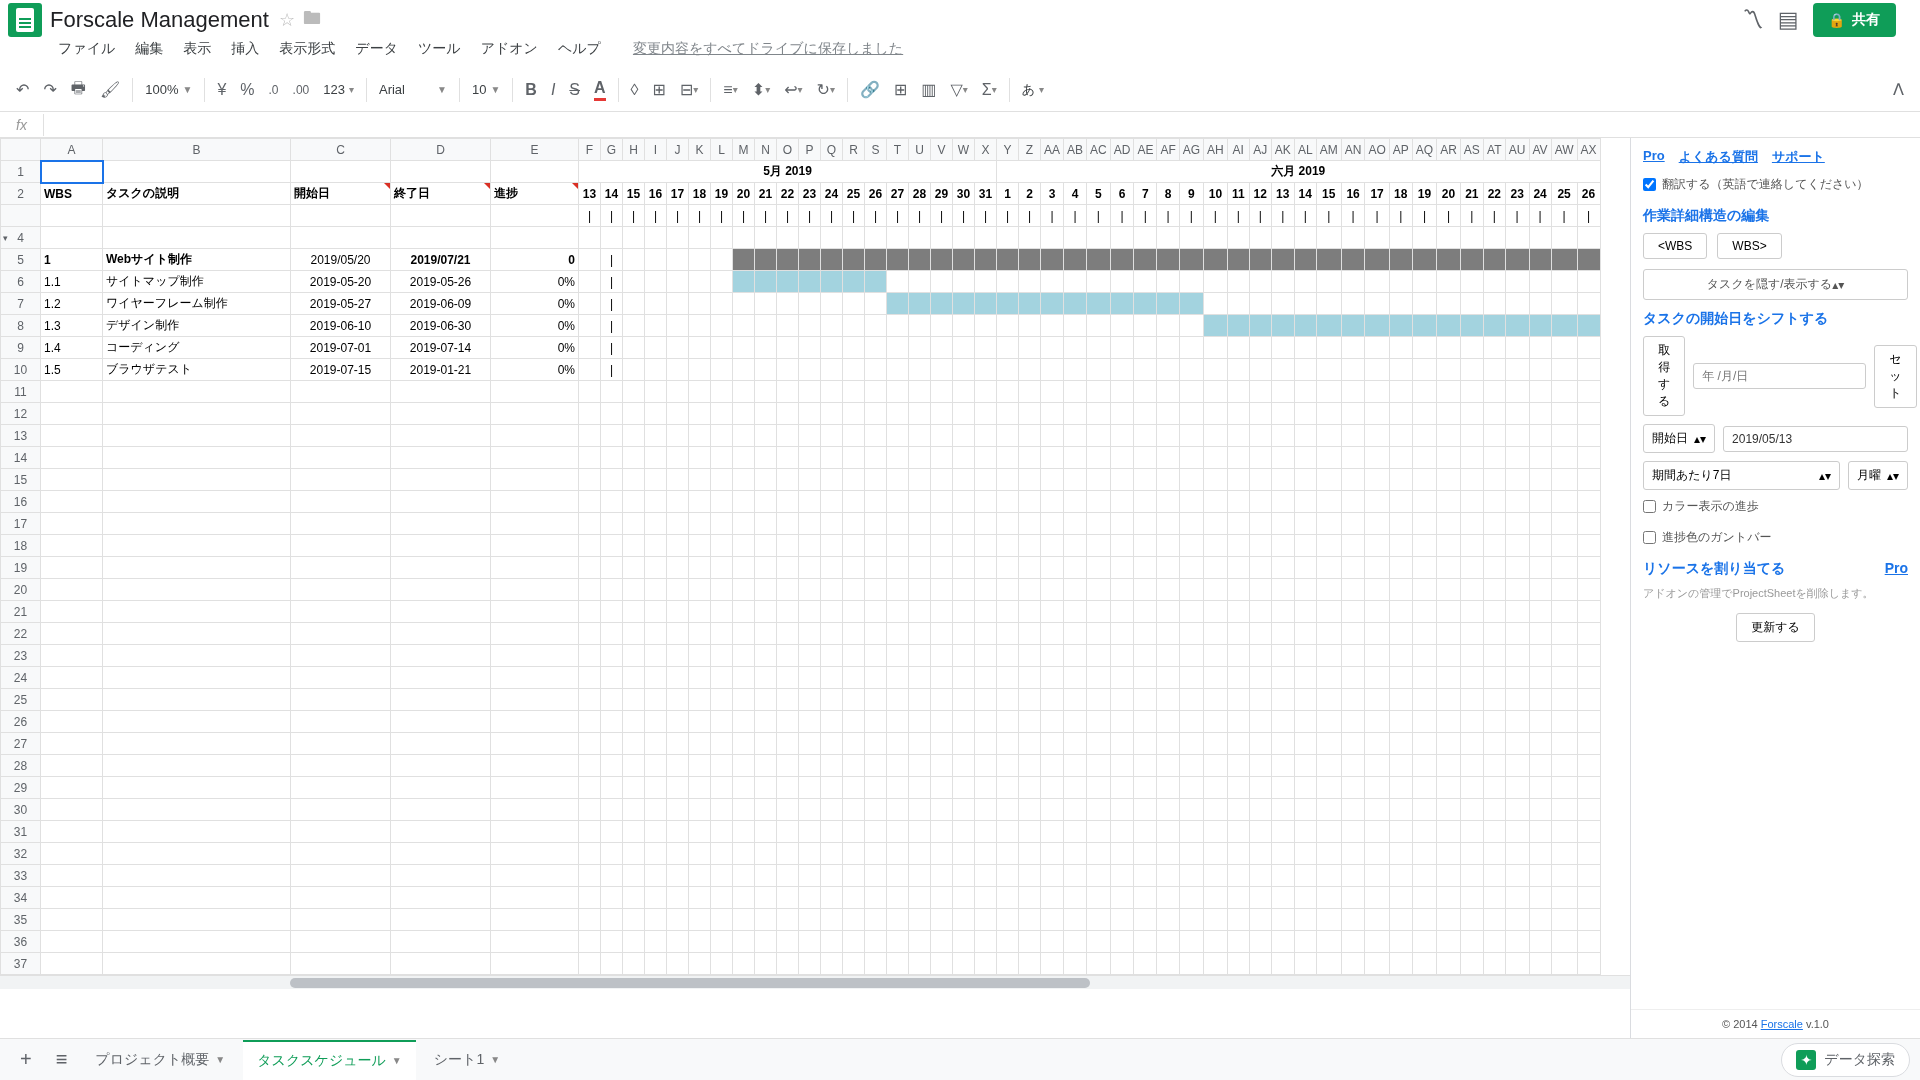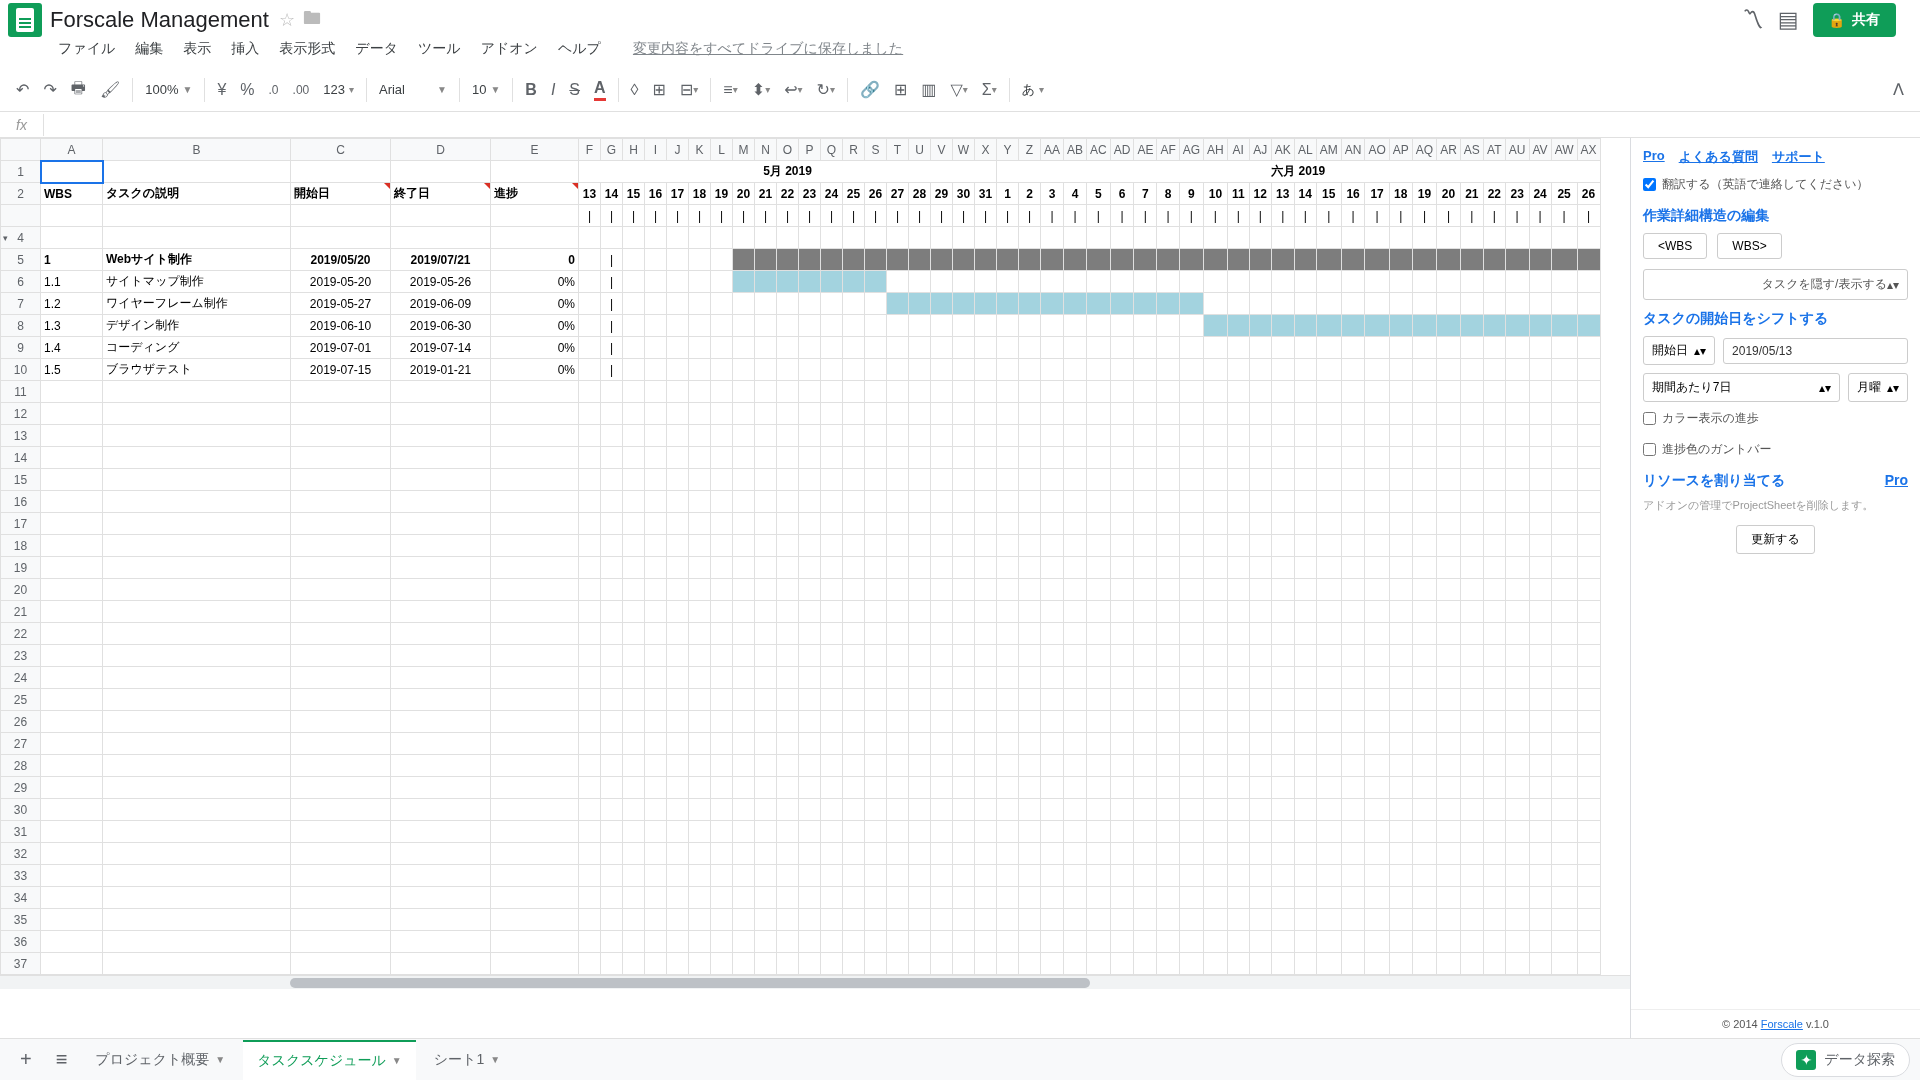--- a/index.html
+++ b/index.html
@@ -50,21 +50,21 @@
 .sidebar { width: 290px; background: #fff; border-left: 1px solid #dadce0; display: flex; flex-direction: column; }
 .sidebar-hdr { background: #424242; color: #fff; padding: 10px 12px; font-size: 15px; display: flex; align-items: center; }
 .sidebar-close { margin-left: auto; cursor: pointer; font-size: 18px; }
 .sidebar-body { padding: 10px 12px; font-size: 13px; overflow-y: auto; flex: 1; }
 .sb-links { display: flex; gap: 14px; margin-bottom: 10px; }
 .sb-links a { color: #1a73e8; font-weight: bold; text-decoration: underline; cursor: pointer; }
 .sb-check { display: flex; align-items: center; gap: 6px; margin-bottom: 14px; color: #555; font-size: 12px; }
 .sb-section-title { color: #1a73e8; font-weight: bold; margin: 10px 0 8px; font-size: 14px; }
 .sb-btn-row { display: flex; gap: 10px; margin-bottom: 10px; }
 .sb-btn { border: 1px solid #ccc; border-radius: 3px; padding: 5px 14px; font-size: 12px; background: #fff; cursor: pointer; }
-.sb-dropdown { width: 100%; border: 1px solid #ccc; border-radius: 3px; padding: 6px 8px; font-size: 12px; display: flex; justify-content: flex-end; align-items: center; margin-bottom: 8px; cursor: pointer; color: #555; }
+.sb-dropdown { width: 100%; border: 1px solid #ccc; border-radius: 3px; padding: 6px 20px; font-size: 12px; display: flex; justify-content: center; align-items: center; margin-bottom: 8px; cursor: pointer; color: #555; }
 .sb-row { display: flex; gap: 8px; align-items: center; margin-bottom: 8px; }
 .sb-input { border: 1px solid #ccc; border-radius: 3px; padding: 5px 8px; font-size: 12px; flex: 1; color: #999; }
 .sb-small-dd { border: 1px solid #ccc; border-radius: 3px; padding: 5px 8px; font-size: 12px; display: flex; align-items: center; gap: 6px; cursor: pointer; }
 .sb-text { font-size: 12px; color: #555; line-height: 1.5; margin-bottom: 8px; }
 .sb-gray { color: #999; font-size: 11px; margin-bottom: 12px; }
 .sb-center { text-align: center; }
 .sb-forscale { color: #1a73e8; text-decoration: underline; }
 .sidebar-footer { padding: 8px 12px; text-align: center; font-size: 11px; color: #555; border-top: 1px solid #eee; }
 .sb-pro-right { float: right; color: #1a73e8; font-weight: bold; text-decoration: underline; }
 .bottom-bar { display: flex; align-items: center; height: 42px; border-top: 1px solid #e0e0e0; background: #f8f9fa; padding: 0 10px; gap: 4px; }
@@ -408,21 +408,21 @@
             <td class="col-day"></td>
             <td class="col-day"></td>
             <td class="col-day week-sep-left"></td>
             <td class="col-day"></td>
             <td class="col-day"></td>
           </tr>
           <tr>
             <th class="rowhdr">5</th>
             <td style="font-weight:bold">1</td>
             <td style="font-weight:bold">Webサイト制作</td>
-            <td class="date" style="font-weight:bold">2019/05/20</td>
+            <td class="date" style="font-weight:normal">2019/05/20</td>
             <td class="date" style="font-weight:bold">2019/07/21</td>
             <td class="num" style="font-weight:bold">0</td>
             <td class="col-day week-sep-left" style="text-align:center"></td>
             <td class="col-day" style="text-align:center">|</td>
             <td class="col-day" style="text-align:center"></td>
             <td class="col-day" style="text-align:center"></td>
             <td class="col-day" style="text-align:center"></td>
             <td class="col-day" style="text-align:center"></td>
             <td class="col-day" style="text-align:center"></td>
             <td class="col-day week-sep-left gantt-gray" style="text-align:center"></td>
@@ -2183,20 +2183,25 @@
       <div class="sb-btn-row">
         <button class="sb-btn">&lt;WBS</button>
         <button class="sb-btn">WBS&gt;</button>
       </div>
       <div class="sb-dropdown">
         <span>タスクを隠す/表示する</span>
           <span>▴▾</span>
       </div>
 
       <div class="sb-section-title">タスクの開始日をシフトする</div>
+      <div class="sb-row">
+        <button class="sb-btn">取得する</button>
+        <input class="sb-input" placeholder="年 /月/日" style="">
+        <button class="sb-btn">セット</button>
+      </div>
 
       <div class="sb-row">
         <div class="sb-small-dd">
             <span>開始日</span>
             <span>▴▾</span>
           </div>
         <input class="sb-input" style="color: rgb(51, 51, 51);" value="2019/05/13">
       </div>
       <div class="sb-row">
         <div class="sb-small-dd" style="flex:1;justify-content:space-between">

